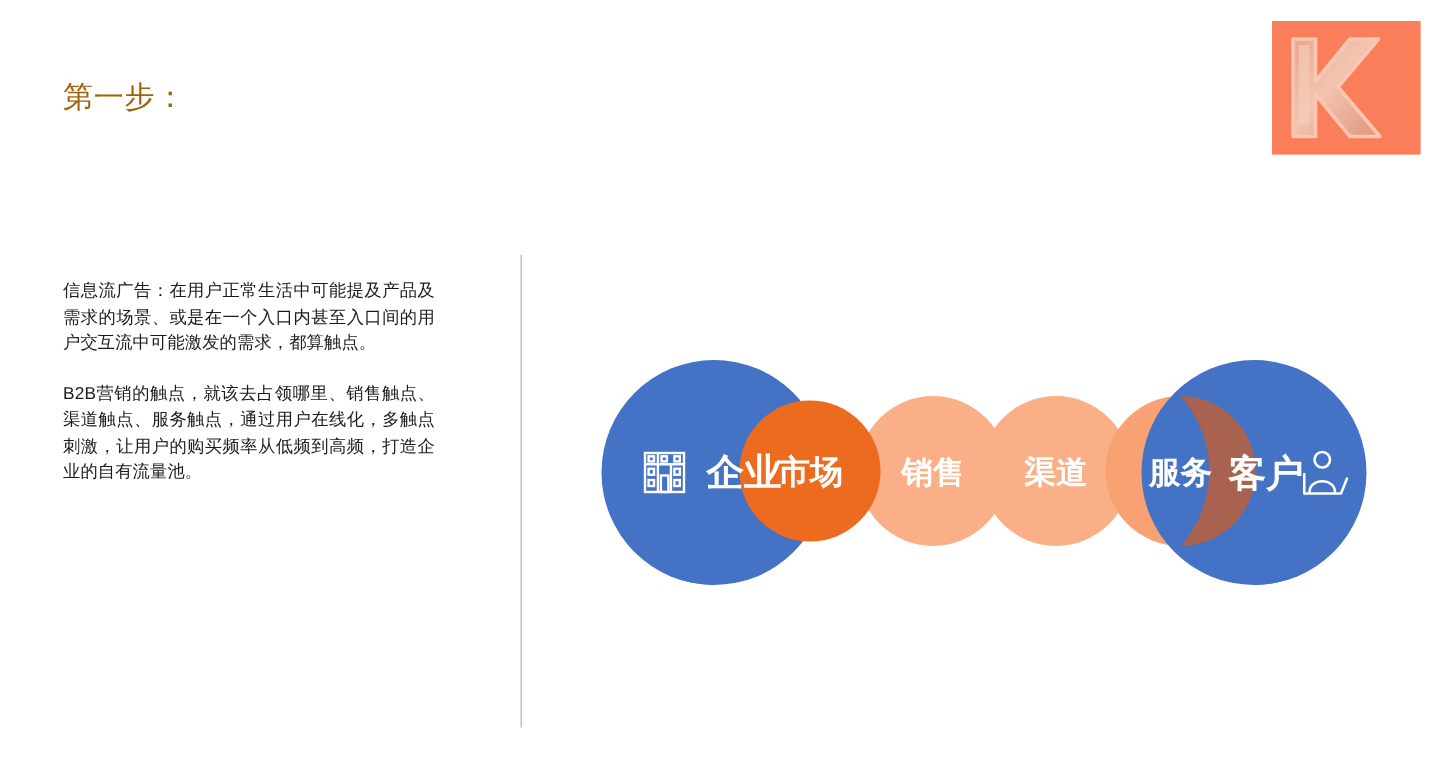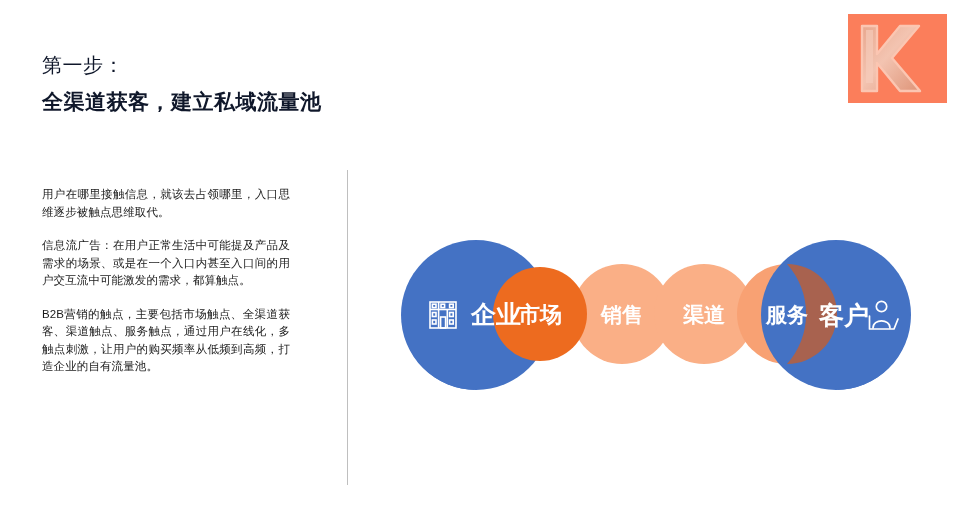--- a/index.html
+++ b/index.html
@@ -11,21 +11,21 @@
   
   #logo-badge{
     position:absolute;left:848px;top:14px;width:99px;height:89px;
     background:#FB7E5B;
   }
   #logo-badge svg{display:block;width:100%;height:100%;}
 
   
   #title-block{position:absolute;left:42px;top:50px;width:420px;}
   .title-line{
-    color:#0f172a;letter-spacing:.5px;white-space:nowrap;
+    color:#a16207;letter-spacing:.5px;white-space:nowrap;
   }
   #title-step{font-size:20px;line-height:30px;font-weight:400;}
   #title-main{font-size:21px;line-height:32px;font-weight:700;margin-top:6px;}
 
   
   #body-copy{
     position:absolute;left:42px;top:186px;width:248px;
     color:#1a1a1a;
   }
   .para{
@@ -67,27 +67,25 @@
     <rect x="0" y="0" width="99" height="89" fill="#FB7E5B"></rect>
     <g>
       <path d="M14 12 h15 v28 l23 -28 h19 l-27 32 l28 33 h-20 l-23 -28 v28 h-15 z" fill="url(#kface)" stroke="#FBC6B2" stroke-width="2.4" stroke-linejoin="round"></path>
       <path d="M18 16 h7 v53 h-7 z" fill="#F6CDBB" opacity=".65"></path>
     </g>
   </svg>
 </div>
 
 <div id="title-block">
   <div id="title-step" class="title-line">第一步：</div>
-  <div id="title-main" class="title-line">全渠道获客，建立私域流量池</div>
 </div>
 
 <div id="body-copy">
-  <p class="para">用户在哪里接触信息，就该去占领哪里，入口思维逐步被触点思维取代。</p>
   <p class="para">信息流广告：在用户正常生活中可能提及产品及需求的场景、或是在一个入口内甚至入口间的用户交互流中可能激发的需求，都算触点。</p>
-  <p class="para">B2B营销的触点，主要包括市场触点、全渠道获客、渠道触点、服务触点，通过用户在线化，多触点刺激，让用户的购买频率从低频到高频，打造企业的自有流量池。</p>
+  <p class="para">B2B营销的触点，就该去占领哪里、销售触点、渠道触点、服务触点，通过用户在线化，多触点刺激，让用户的购买频率从低频到高频，打造企业的自有流量池。</p>
 </div>
 
 <div id="divider"></div>
 
 <div id="diagram">
   <svg viewBox="0 0 611 160" xmlns="http://www.w3.org/2000/svg">
     <defs>
       <linearGradient id="connA" x1="0" y1="0" x2="1" y2="0">
         <stop offset="0%" stop-color="#7FA0DA"></stop>
         <stop offset="100%" stop-color="#C08370"></stop>

